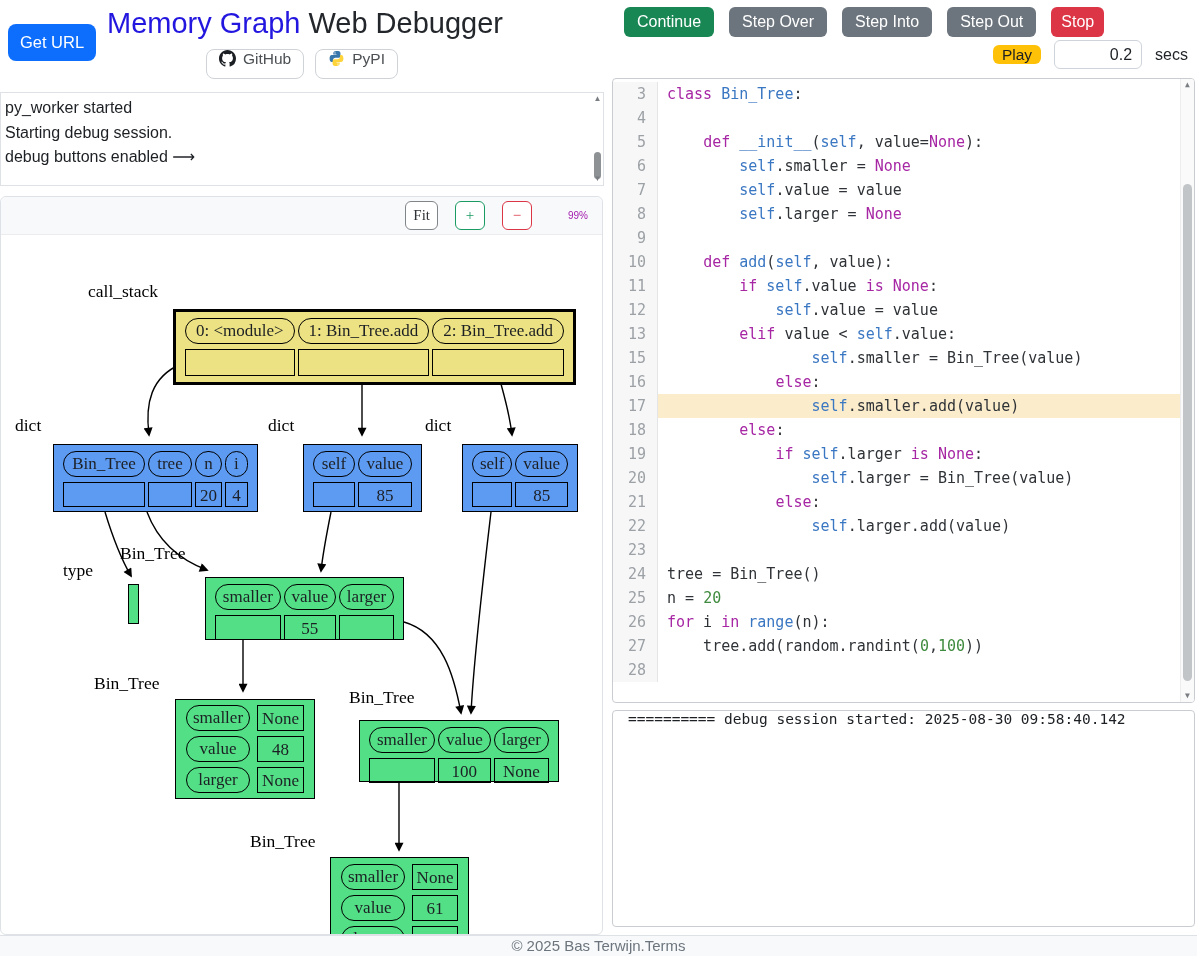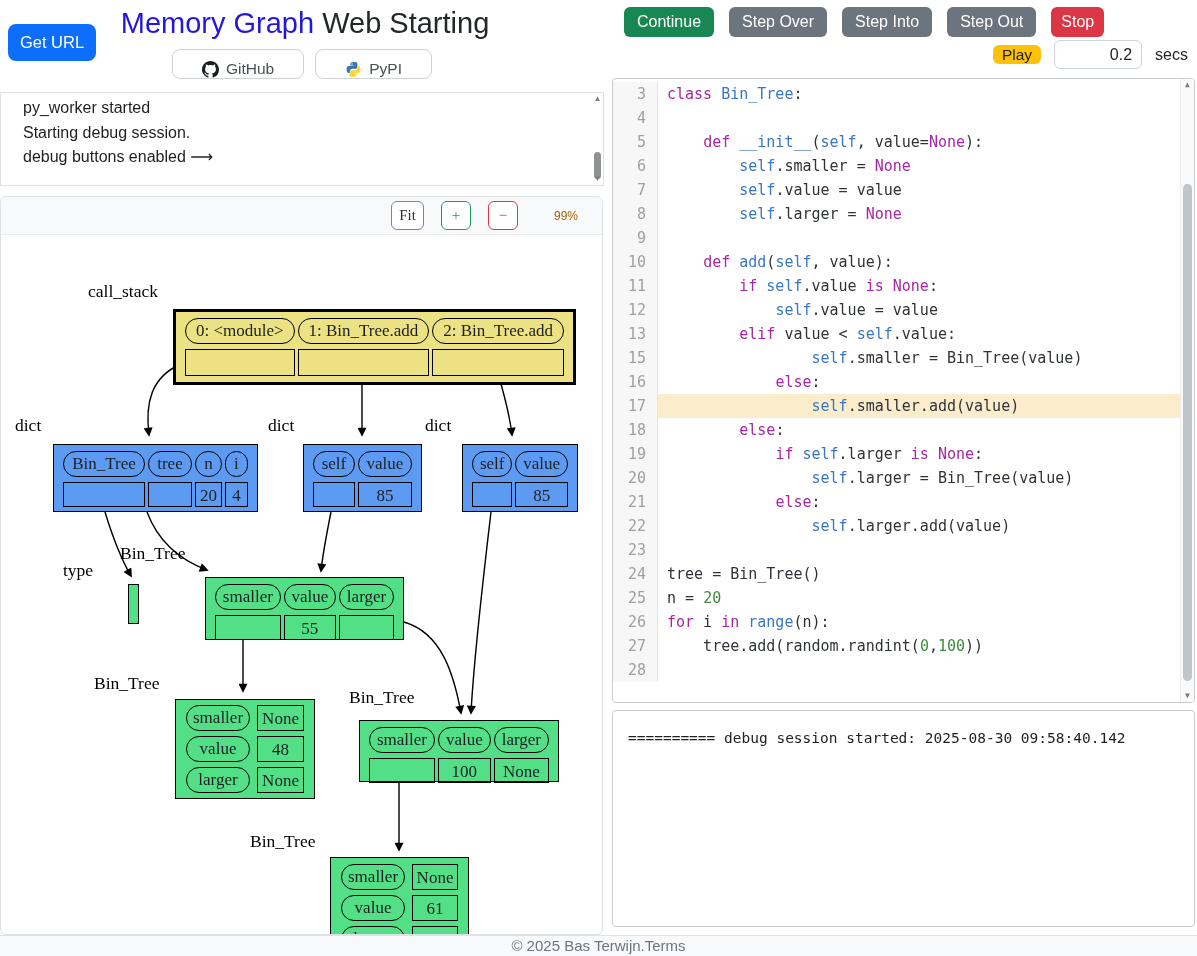--- a/index.html
+++ b/index.html
@@ -8,44 +8,44 @@
 
   
   .get-url{position:absolute;left:8px;top:24px;width:88px;height:37px;border:none;
            background:#0d6efd;color:#fff;border-radius:8px;font-size:16.5px;cursor:pointer;
            font-family:"Liberation Sans",sans-serif}
   .page-title{position:absolute;left:90px;top:7px;width:430px;text-align:center;
               font-size:29px;font-weight:500;white-space:nowrap;color:#23272b}
   .page-title .accent{color:#2317df}
   .header-links{position:absolute;left:0;top:49px;width:604px;display:flex;
                 justify-content:center;gap:11px}
-  .link-btn{display:inline-flex;align-items:flex-end;gap:7px;border:1px solid #cfd3d7;
+  .link-btn{display:inline-flex;align-items:flex-start;gap:7px;border:1px solid #cfd3d7;
             border-radius:8px;background:#fff;color:#4d5154;font-size:15.5px;
-            padding:0 29px;height:30px;cursor:pointer;font-family:"Liberation Sans",sans-serif}
+            padding:0 12px;height:30px;cursor:pointer;font-family:"Liberation Sans",sans-serif}
 
   
   .log-box{position:absolute;left:0;top:92px;width:604px;height:94px;border:1px solid #dee2e6;
-           box-sizing:border-box;padding:3px 22px;font-size:16px;line-height:24.5px;overflow:hidden}
+           box-sizing:border-box;padding:3px 4px;font-size:16px;line-height:24.5px;overflow:hidden}
   .log-sb{position:absolute;left:592px;top:94px;width:11px;height:90px}
   .sb-arrow{font-size:8px;color:#7a7e82;text-align:center;height:10px;line-height:10px}
   .log-thumb{position:absolute;left:2px;top:58px;width:7px;height:27px;background:#8f9295;border-radius:4px}
 
   
   .graph-panel{position:absolute;left:0;top:196px;width:603px;height:739px;background:#fff;
                border:1px solid #dee2e6;border-radius:6px;box-sizing:border-box}
   .graph-toolbar{height:38px;background:#f8f9fa;border-bottom:1px solid #ececee;
                  border-radius:6px 6px 0 0;display:flex;align-items:center;
                  justify-content:flex-end;gap:17px;padding-right:8px;box-sizing:border-box}
   .tb-btn{height:29px;min-width:30px;background:#fff;border-radius:6px;font-size:15px;
           display:flex;align-items:center;justify-content:center;padding:0 7px;
           box-sizing:border-box;cursor:pointer;font-family:Liberation Serif, serif}
   .tb-fit{border:1px solid #80858a;color:#2f3337}
   .tb-plus{border:1px solid #1a9b63;color:#1a9b63;width:30px}
   .tb-minus{border:1px solid #dc3545;color:#dc3545;width:30px}
-  .zoom-level{font-size:12px;color:#a16207;margin-left:19px;margin-right:16px}
+  .zoom-level{font-size:10px;color:#a21caf;margin-left:19px;margin-right:6px}
   .graph-canvas{position:relative;width:601px;height:699px;overflow:hidden;cursor:grab}
   .graph-canvas svg{position:absolute;left:0;top:0;pointer-events:none}
   .glabel{position:absolute;font-family:"Liberation Serif","DejaVu Serif",serif;
           font-size:17.5px;color:#000;white-space:nowrap}
   .gnode{position:absolute;box-sizing:border-box;border:1.8px solid #000}
   .gnode.stack{background:#ece283;border-width:3.5px}
   .gnode.dict{background:#5d9bf2}
   .gnode.obj{background:#52df86}
   .gnode.h{display:flex;justify-content:space-between;gap:3px;padding:6px 9px}
   .gcol{display:flex;flex-direction:column;gap:5px;flex:1 1 auto;min-width:0}
@@ -86,35 +86,35 @@
   .code-line.hl .code-text{background:#fbeccb}
   .tok-k{color:#a626a4}.tok-n{color:#3a77c2}.tok-m{color:#3f8b3f}.tok-p{color:#2f3337}
   .editor-sb{position:absolute;right:0;top:0;width:13px;height:100%;background:#fafafa;
              border-left:1px solid #ededee}
   .editor-thumb{position:absolute;left:2px;top:105px;width:9px;height:497px;background:#c2c5c8;border-radius:5px}
   .editor-sb .sb-arrow{height:12px;line-height:12px}
   .editor-sb .sb-down{position:absolute;bottom:0;width:100%}
 
   
   .console{position:absolute;left:612px;top:710px;width:583px;height:217px;border:1px solid #c9cdd1;
-           border-radius:4px;box-sizing:border-box;background:#fff;padding:19px 15px;
+           border-radius:4px;box-sizing:border-box;background:#fff;padding:0 15px;
            font-family:"DejaVu Sans Mono",monospace;font-size:14.5px;white-space:pre-wrap}
 
   
   .footer{position:absolute;left:0;top:935px;width:1197px;height:21px;background:#f8f9fa;
           border-top:1px solid #dee2e6;box-sizing:border-box;text-align:center;
           font-size:15px;color:#6c757d;line-height:20px}
   .footer a{color:#6c757d;text-decoration:none}
 </style>
 </head>
 <body>
 
 <button class="get-url">Get URL</button>
 
-<div class="page-title"><span class="accent">Memory Graph</span><span> Web Starting</span></div>
+<div class="page-title"><span class="accent">Memory Graph</span><span> Web Debugger</span></div>
 
 <div class="header-links">
   <button class="link-btn">
     <span style="display:inline-flex">
       <svg width="17" height="17" viewBox="0 0 16 16" fill="#1b1f23">
           <path d="M8 0C3.58 0 0 3.58 0 8c0 3.54 2.29 6.53 5.47 7.59.4.07.55-.17.55-.38 0-.19-.01-.82-.01-1.49-2.01.37-2.53-.49-2.69-.94-.09-.23-.48-.94-.82-1.13-.28-.15-.68-.52-.01-.53.63-.01 1.08.58 1.23.82.72 1.21 1.87.87 2.33.66.07-.52.28-.87.51-1.07-1.78-.2-3.64-.89-3.64-3.95 0-.87.31-1.59.82-2.15-.08-.2-.36-1.02.08-2.12 0 0 .67-.21 2.2.82.64-.18 1.32-.27 2-.27s1.36.09 2 .27c1.53-1.04 2.2-.82 2.2-.82.44 1.1.16 1.92.08 2.12.51.56.82 1.27.82 2.15 0 3.07-1.87 3.75-3.65 3.95.29.25.54.73.54 1.48 0 1.07-.01 1.93-.01 2.2 0 .21.15.46.55.38A8.01 8.01 0 0 0 16 8c0-4.42-3.58-8-8-8z"></path>
         </svg>
     </span>
     <span>GitHub</span>
   </button>

